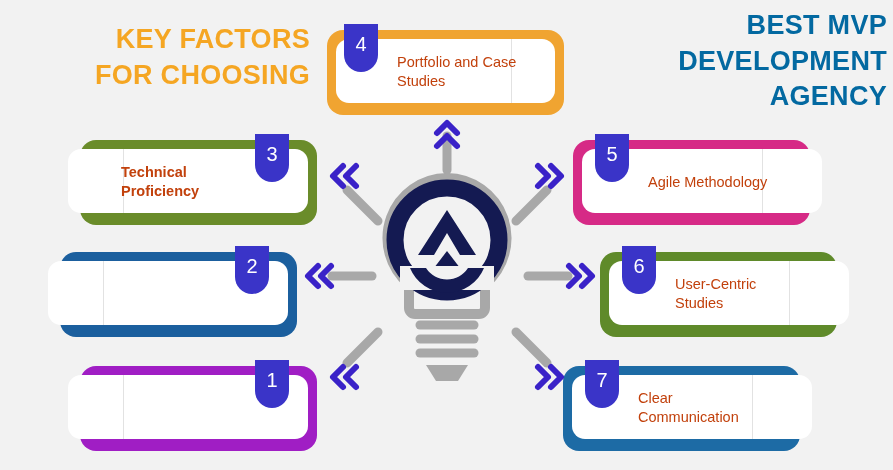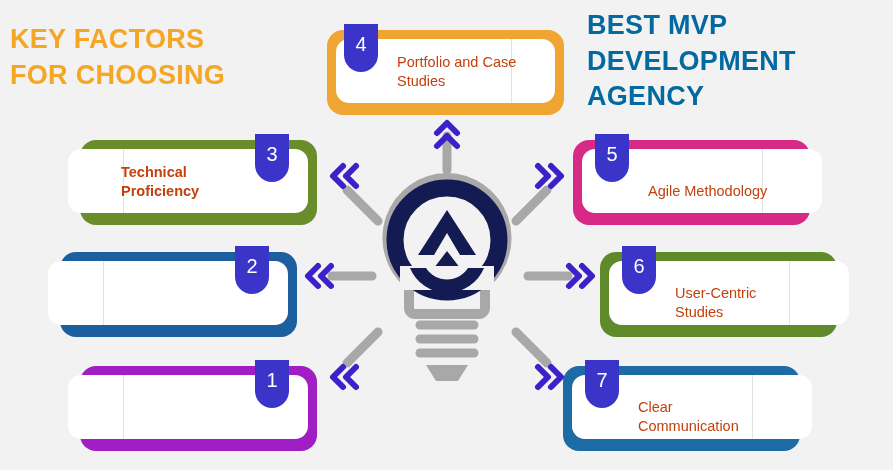--- a/index.html
+++ b/index.html
@@ -12,21 +12,21 @@
   .stage{position:absolute;inset:0;}
 
   
   .title{
     position:absolute;
     color:#f5a623;
     font-weight:bold;
     font-size:27px;
     line-height:1.32;
     letter-spacing:0.3px;
-    text-align:left;
+    text-align:right;
     white-space:pre-line;
   }
   #title-left{left:10px;top:22px;width:300px;}
   #title-right{right:6px;top:8px;width:300px;}
 
   
   .card{
     position:absolute;
     border-radius:16px;
     box-sizing:border-box;
@@ -80,21 +80,21 @@
   
   #card-4{left:327px;top:30px;width:237px;height:85px;}
 
   
   .left-card .inner{left:-12px;top:9px;right:9px;bottom:12px;}
   .left-card .label{left:41px;font-weight:bold;}
   .left-card .divider{left:55px;}
   .left-card .badge{right:28px;top:-6px;}
 
   .right-card .inner{left:9px;top:9px;right:-12px;bottom:12px;}
-  .right-card .label{left:75px;margin-top:9px;}
+  .right-card .label{left:75px;}
   .right-card .divider{left:180px;}
   .right-card .badge{left:22px;top:-6px;}
 
   .top-card .inner{left:9px;top:9px;right:9px;bottom:12px;}
   .top-card .label{left:70px;}
   .top-card .divider{left:175px;}
   .top-card .badge{left:17px;top:-6px;}
 
   
   #center-graphic{

